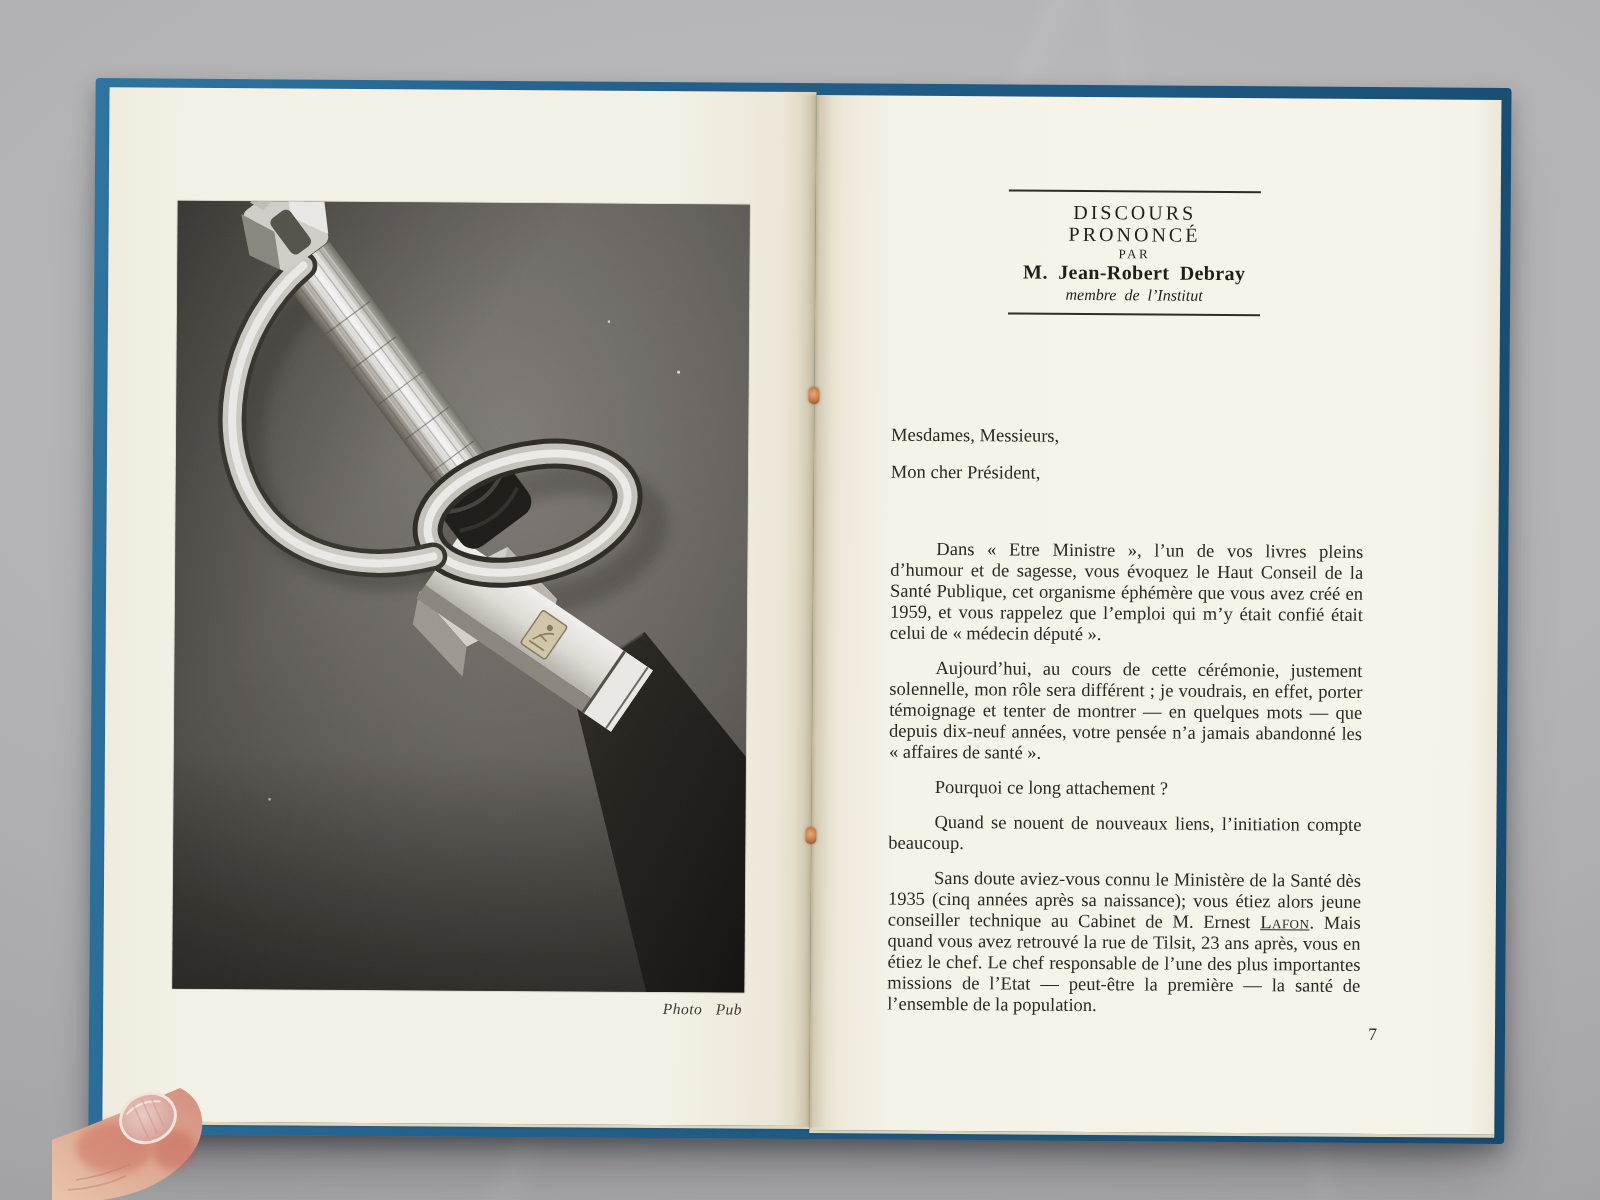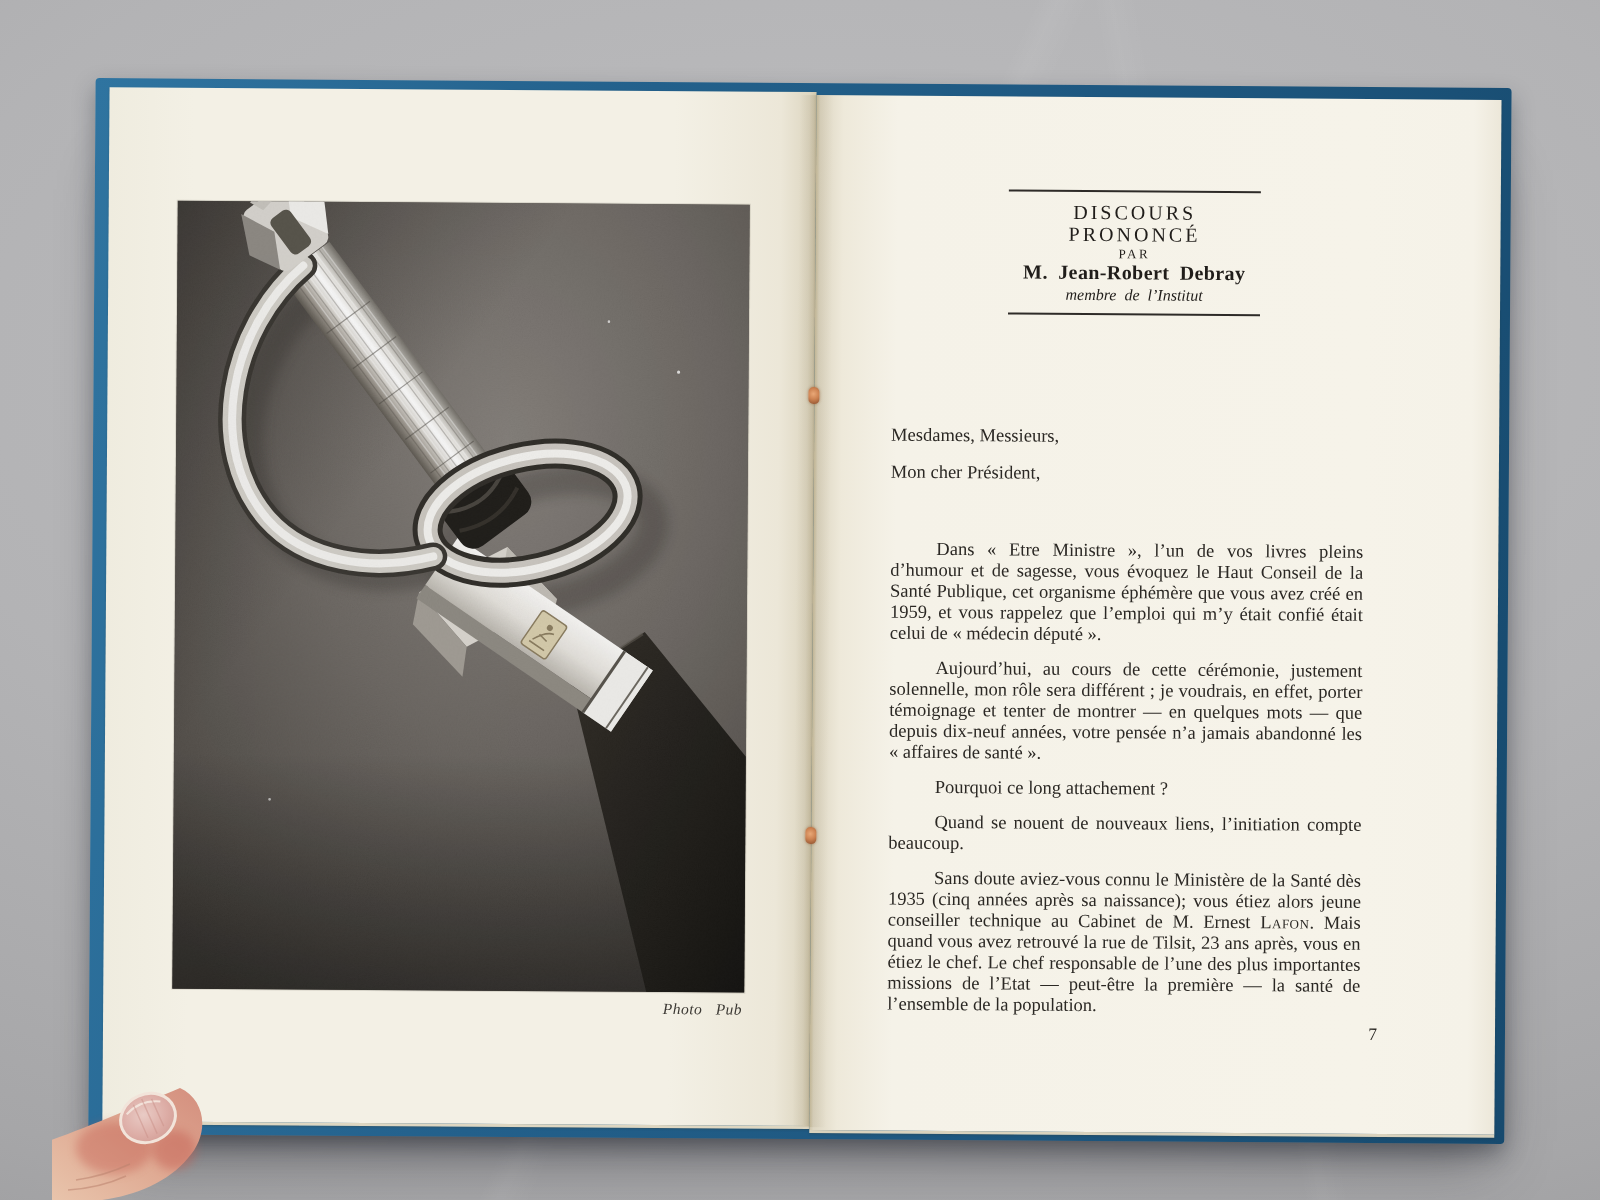--- a/index.html
+++ b/index.html
@@ -47,21 +47,21 @@
   .hl3{font-size:20px;font-weight:bold;word-spacing:5px;line-height:23px;letter-spacing:.4px;}
   .hl4{font-size:16px;font-style:italic;word-spacing:4px;line-height:18px;margin-top:2px;}
 
   
   .bodytext{position:absolute;left:890px;top:424px;width:473px;color:#2b2824;
     font-size:18.5px;line-height:21px;text-align:justify;}
   .bodytext p{margin:0;}
   .salut1{margin-bottom:16px !important;}
   .salut2{margin-bottom:56px !important;}
   .para{text-indent:46px;margin-bottom:14px !important;}
-  .sc{font-variant:small-caps;letter-spacing:.5px;}
+  .sc{font-variant:small-caps;letter-spacing:.5px;text-decoration:underline;}
   .pagenum{position:absolute;left:1300px;top:1020px;width:80px;text-align:right;
     font-size:17.5px;color:#2b2824;}
 
   .thumb{position:absolute;left:52px;top:1076px;width:170px;height:124px;z-index:60;}
 </style>
 </head>
 <body>
 
 <div class="stage">
   <div class="backdrop-streaks"></div>

